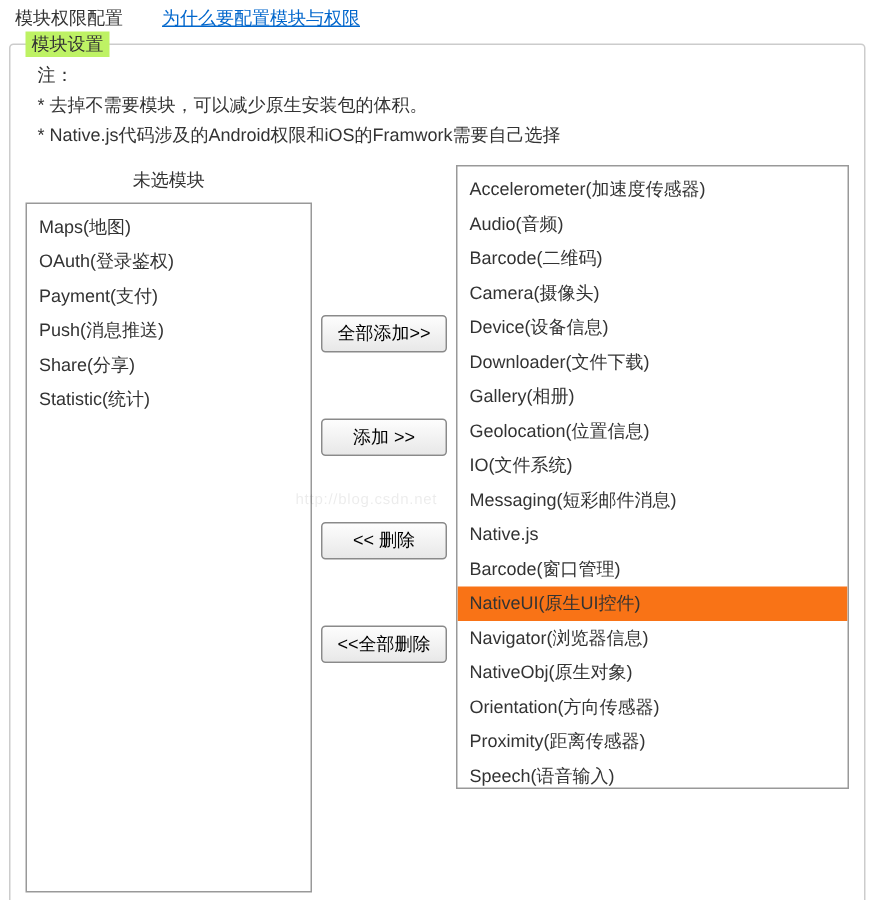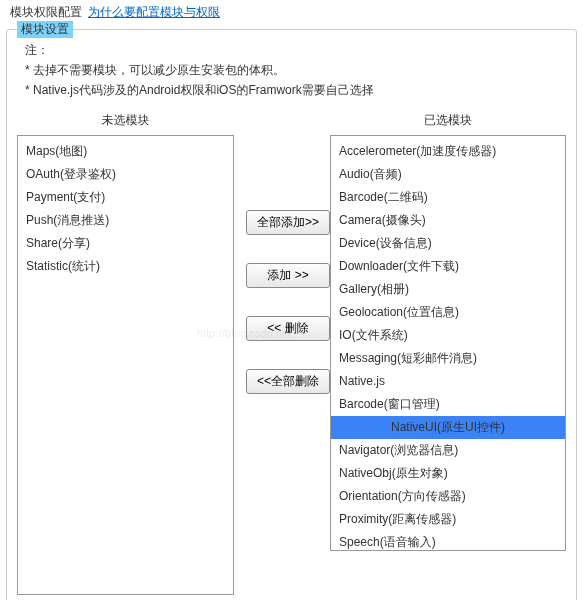--- a/index.html
+++ b/index.html
@@ -8,85 +8,84 @@
   font-size: 12px;
   color: #333;
   background: #fff;
   width: 583px;
   height: 600px;
   overflow: hidden;
 }
 .tabs {
   padding: 4px 10px 6px;
   display: flex;
-  gap: 6px;
+  gap: 26px;
 }
 .tab {
   color: #333;
   cursor: pointer;
 }
 .tab.link {
   color: #0066cc;
   text-decoration: underline;
 }
 .fieldset {
   border: 1px solid #ccc;
   border-radius: 3px;
   margin: 2px 6px 10px;
   padding: 8px 10px 12px;
   position: relative;
 }
 .legend {
   position: absolute;
   top: -9px;
   left: 10px;
-  background: #7dd3fc;
+  background: #bef264;
   padding: 0 4px;
   font-size: 12px;
 }
 .notes {
   padding: 2px 0 10px 8px;
   line-height: 20px;
 }
 .notes div { white-space: nowrap; }
 .columns {
   display: flex;
   align-items: flex-start;
 }
 .col-header {
   text-align: center;
   padding: 2px 0 6px;
 }
-.left-col { width: 217px; }
+.left-col { width: 191px; }
 .mid-col {
   width: 96px;
   display: flex;
   flex-direction: column;
-  align-items: flex-end;
+  align-items: center;
   padding-top: 100px;
-  gap: 28px;
+  gap: 44px;
 }
 .right-col { flex: 1; }
 .listbox {
   border: 1px solid #999;
   background: #fff;
   height: 416px;
   overflow: hidden;
   padding: 4px 0;
 }
 .listbox.left { height: 460px; }
 .list-item {
   padding: 2px 8px;
   line-height: 19px;
   cursor: pointer;
   white-space: nowrap;
 }
 .list-item.selected {
-  background: #3b82f6;
-  text-align: center;
+  background: #f97316;
 }
 .btn {
   min-width: 84px;
   padding: 3px 6px;
   background: linear-gradient(#fdfdfd, #e8e8e8);
   border: 1px solid #8a8a8a;
   border-radius: 3px;
   cursor: pointer;
   font-family: inherit;
   font-size: 12px;
@@ -135,21 +134,20 @@
     </div>
 
     <div class="mid-col">
       <button class="btn">全部添加&gt;&gt;</button>
       <button class="btn">添加  &gt;&gt;</button>
       <button class="btn">&lt;&lt;  删除</button>
       <button class="btn">&lt;&lt;全部删除</button>
     </div>
 
     <div class="right-col">
-      <div class="col-header">已选模块</div>
       <div class="listbox" id="selected-list">
           <div class="list-item">Accelerometer(加速度传感器)</div>
           <div class="list-item">Audio(音频)</div>
           <div class="list-item">Barcode(二维码)</div>
           <div class="list-item">Camera(摄像头)</div>
           <div class="list-item">Device(设备信息)</div>
           <div class="list-item">Downloader(文件下载)</div>
           <div class="list-item">Gallery(相册)</div>
           <div class="list-item">Geolocation(位置信息)</div>
           <div class="list-item">IO(文件系统)</div>

